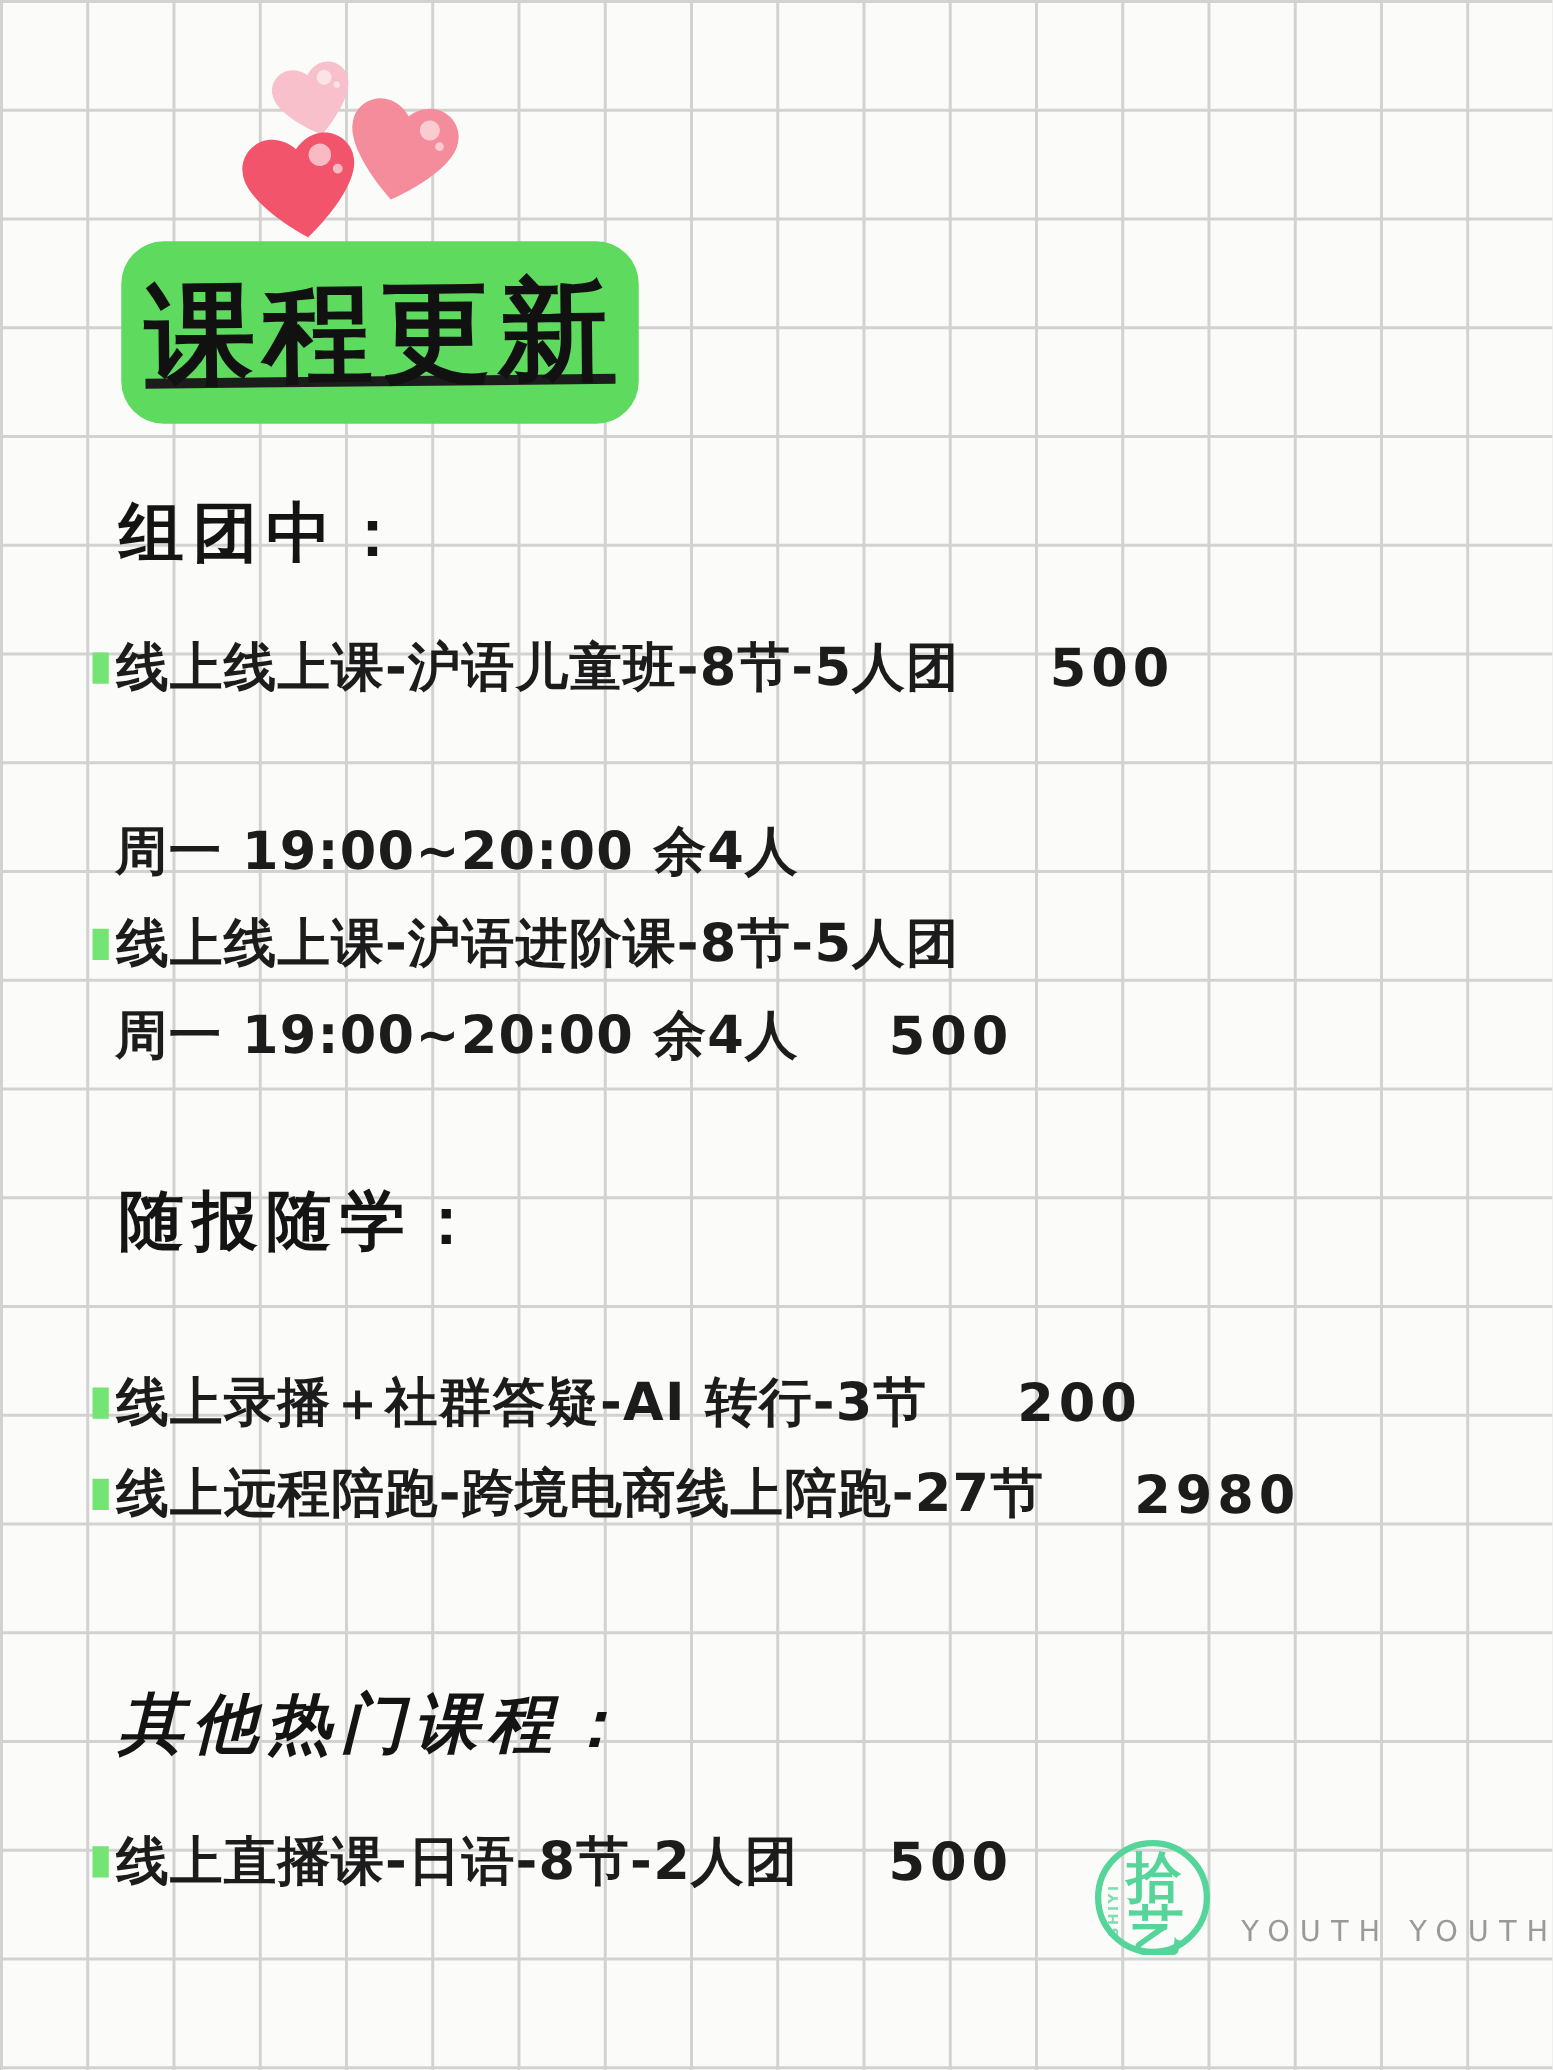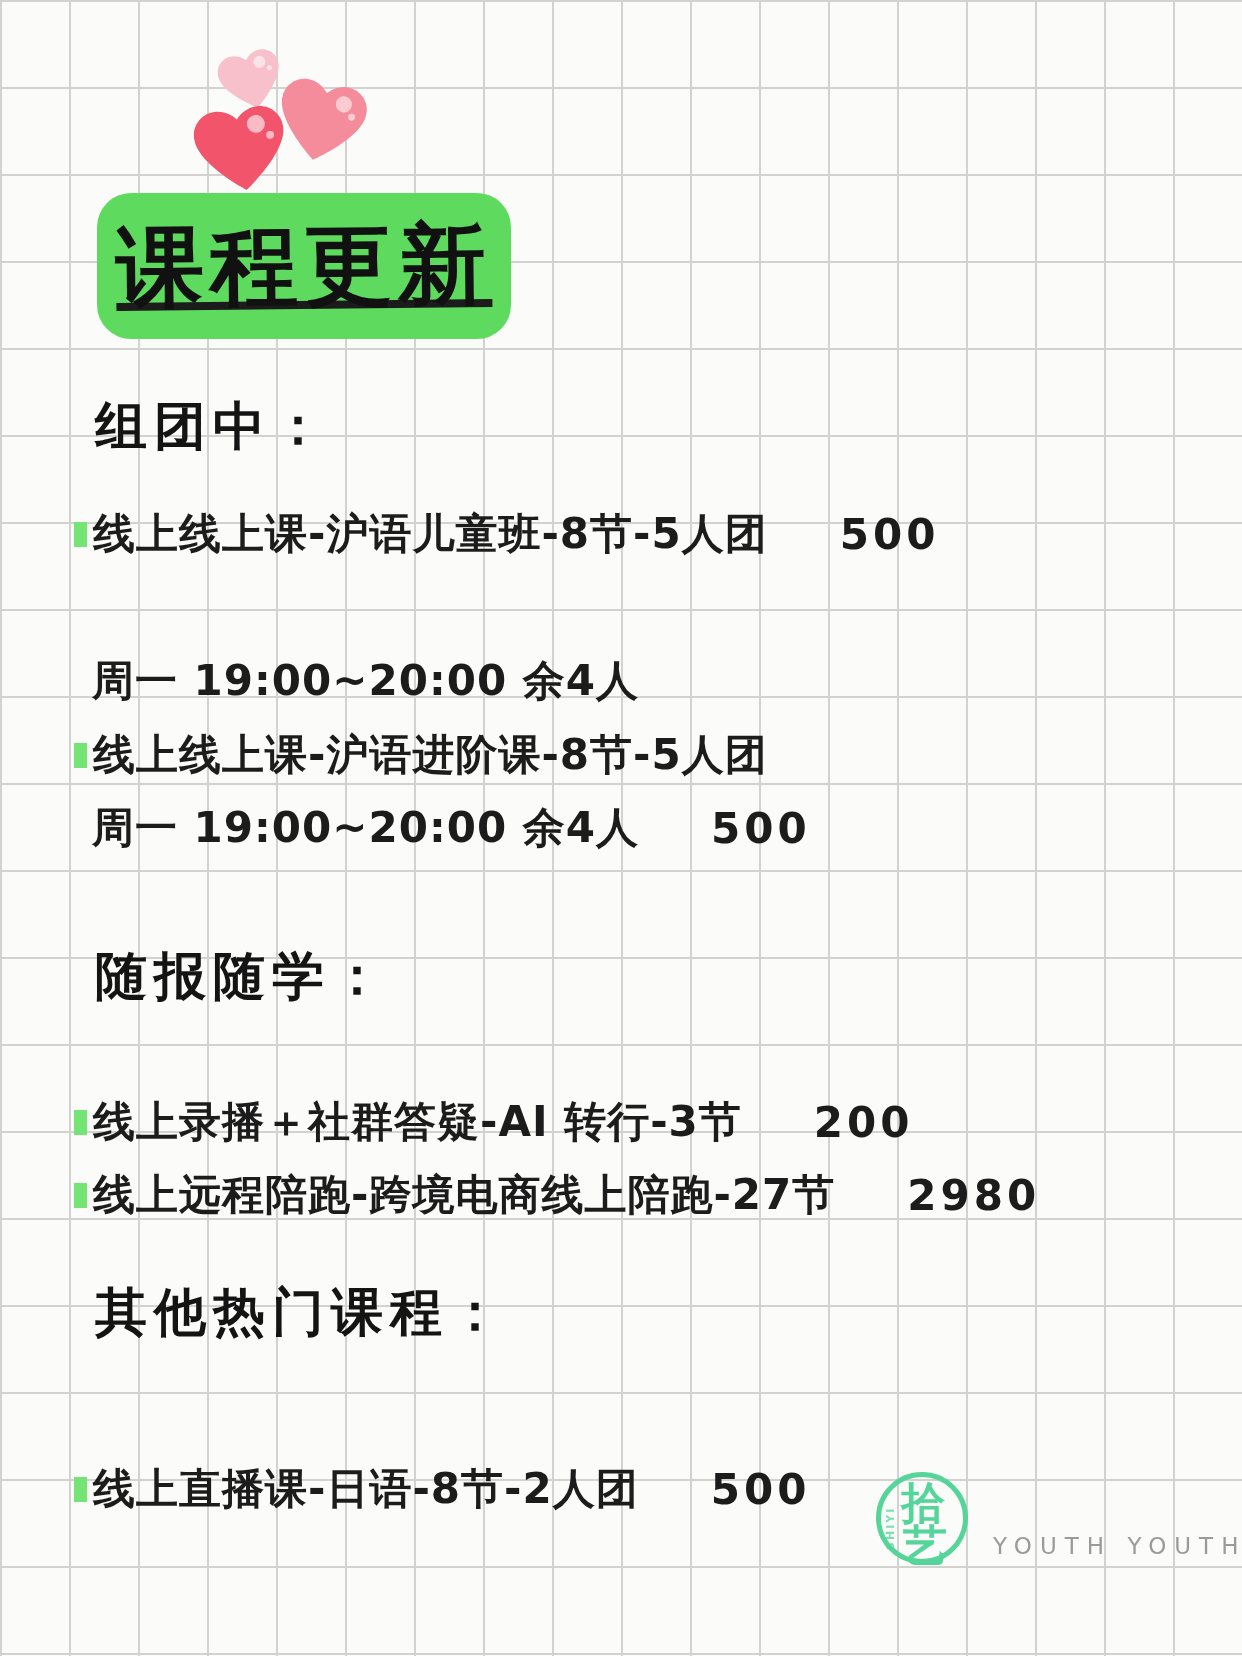--- a/index.html
+++ b/index.html
@@ -132,21 +132,21 @@
     <span class="bullet"></span>
     <span class="course-text">线上录播＋社群答疑-AI 转行-3节</span>
     <span class="price">200</span>
   </div>
   <div class="line bulleted" style="top:1167px;">
     <span class="bullet"></span>
     <span class="course-text">线上远程陪跑-跨境电商线上陪跑-27节</span>
     <span class="price">2980</span>
   </div>
 
-  <div class="heading" style="top:1278px;">其他热门课程：</div>
+  <div class="heading" style="top:1345px;font-style:italic;">其他热门课程：</div>
 
   <div class="line bulleted" style="top:1461px;">
     <span class="bullet"></span>
     <span class="course-text">线上直播课-日语-8节-2人团</span>
     <span class="price">500</span>
   </div>
 
   <div class="logo-circle"></div>
   <div class="seal-char seal-top">拾</div>
   <div class="seal-char seal-bottom">艺</div>

